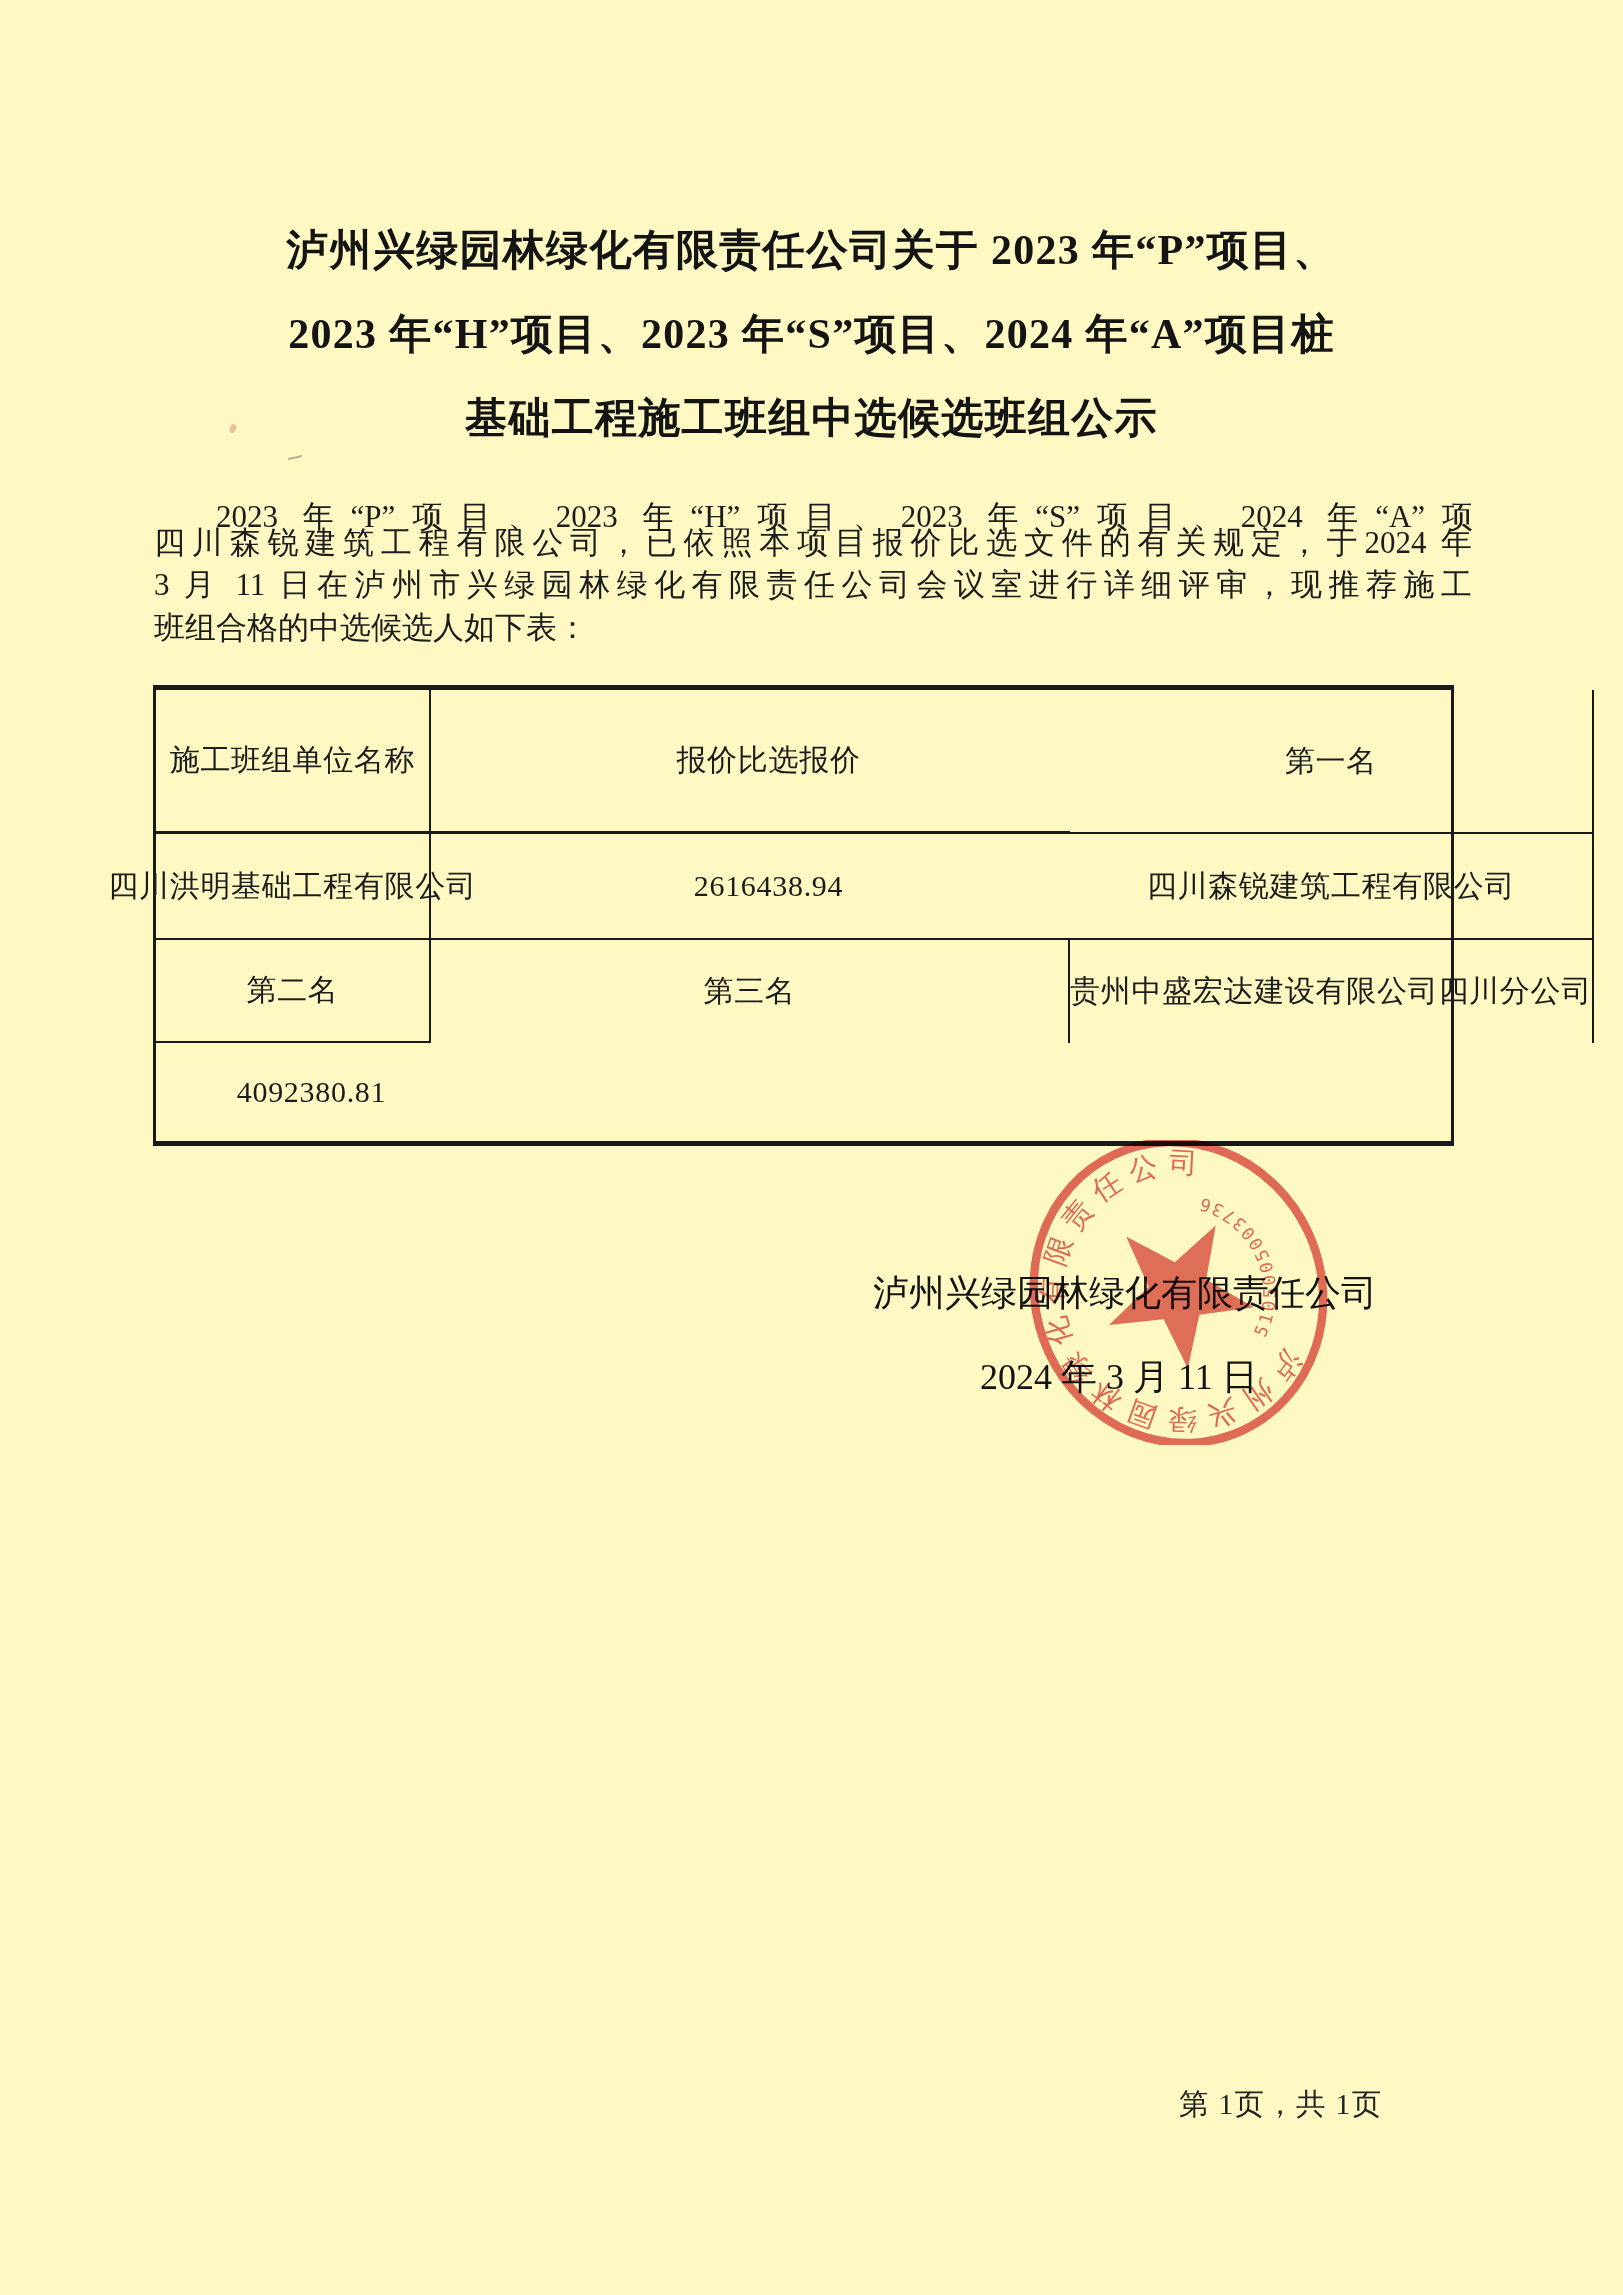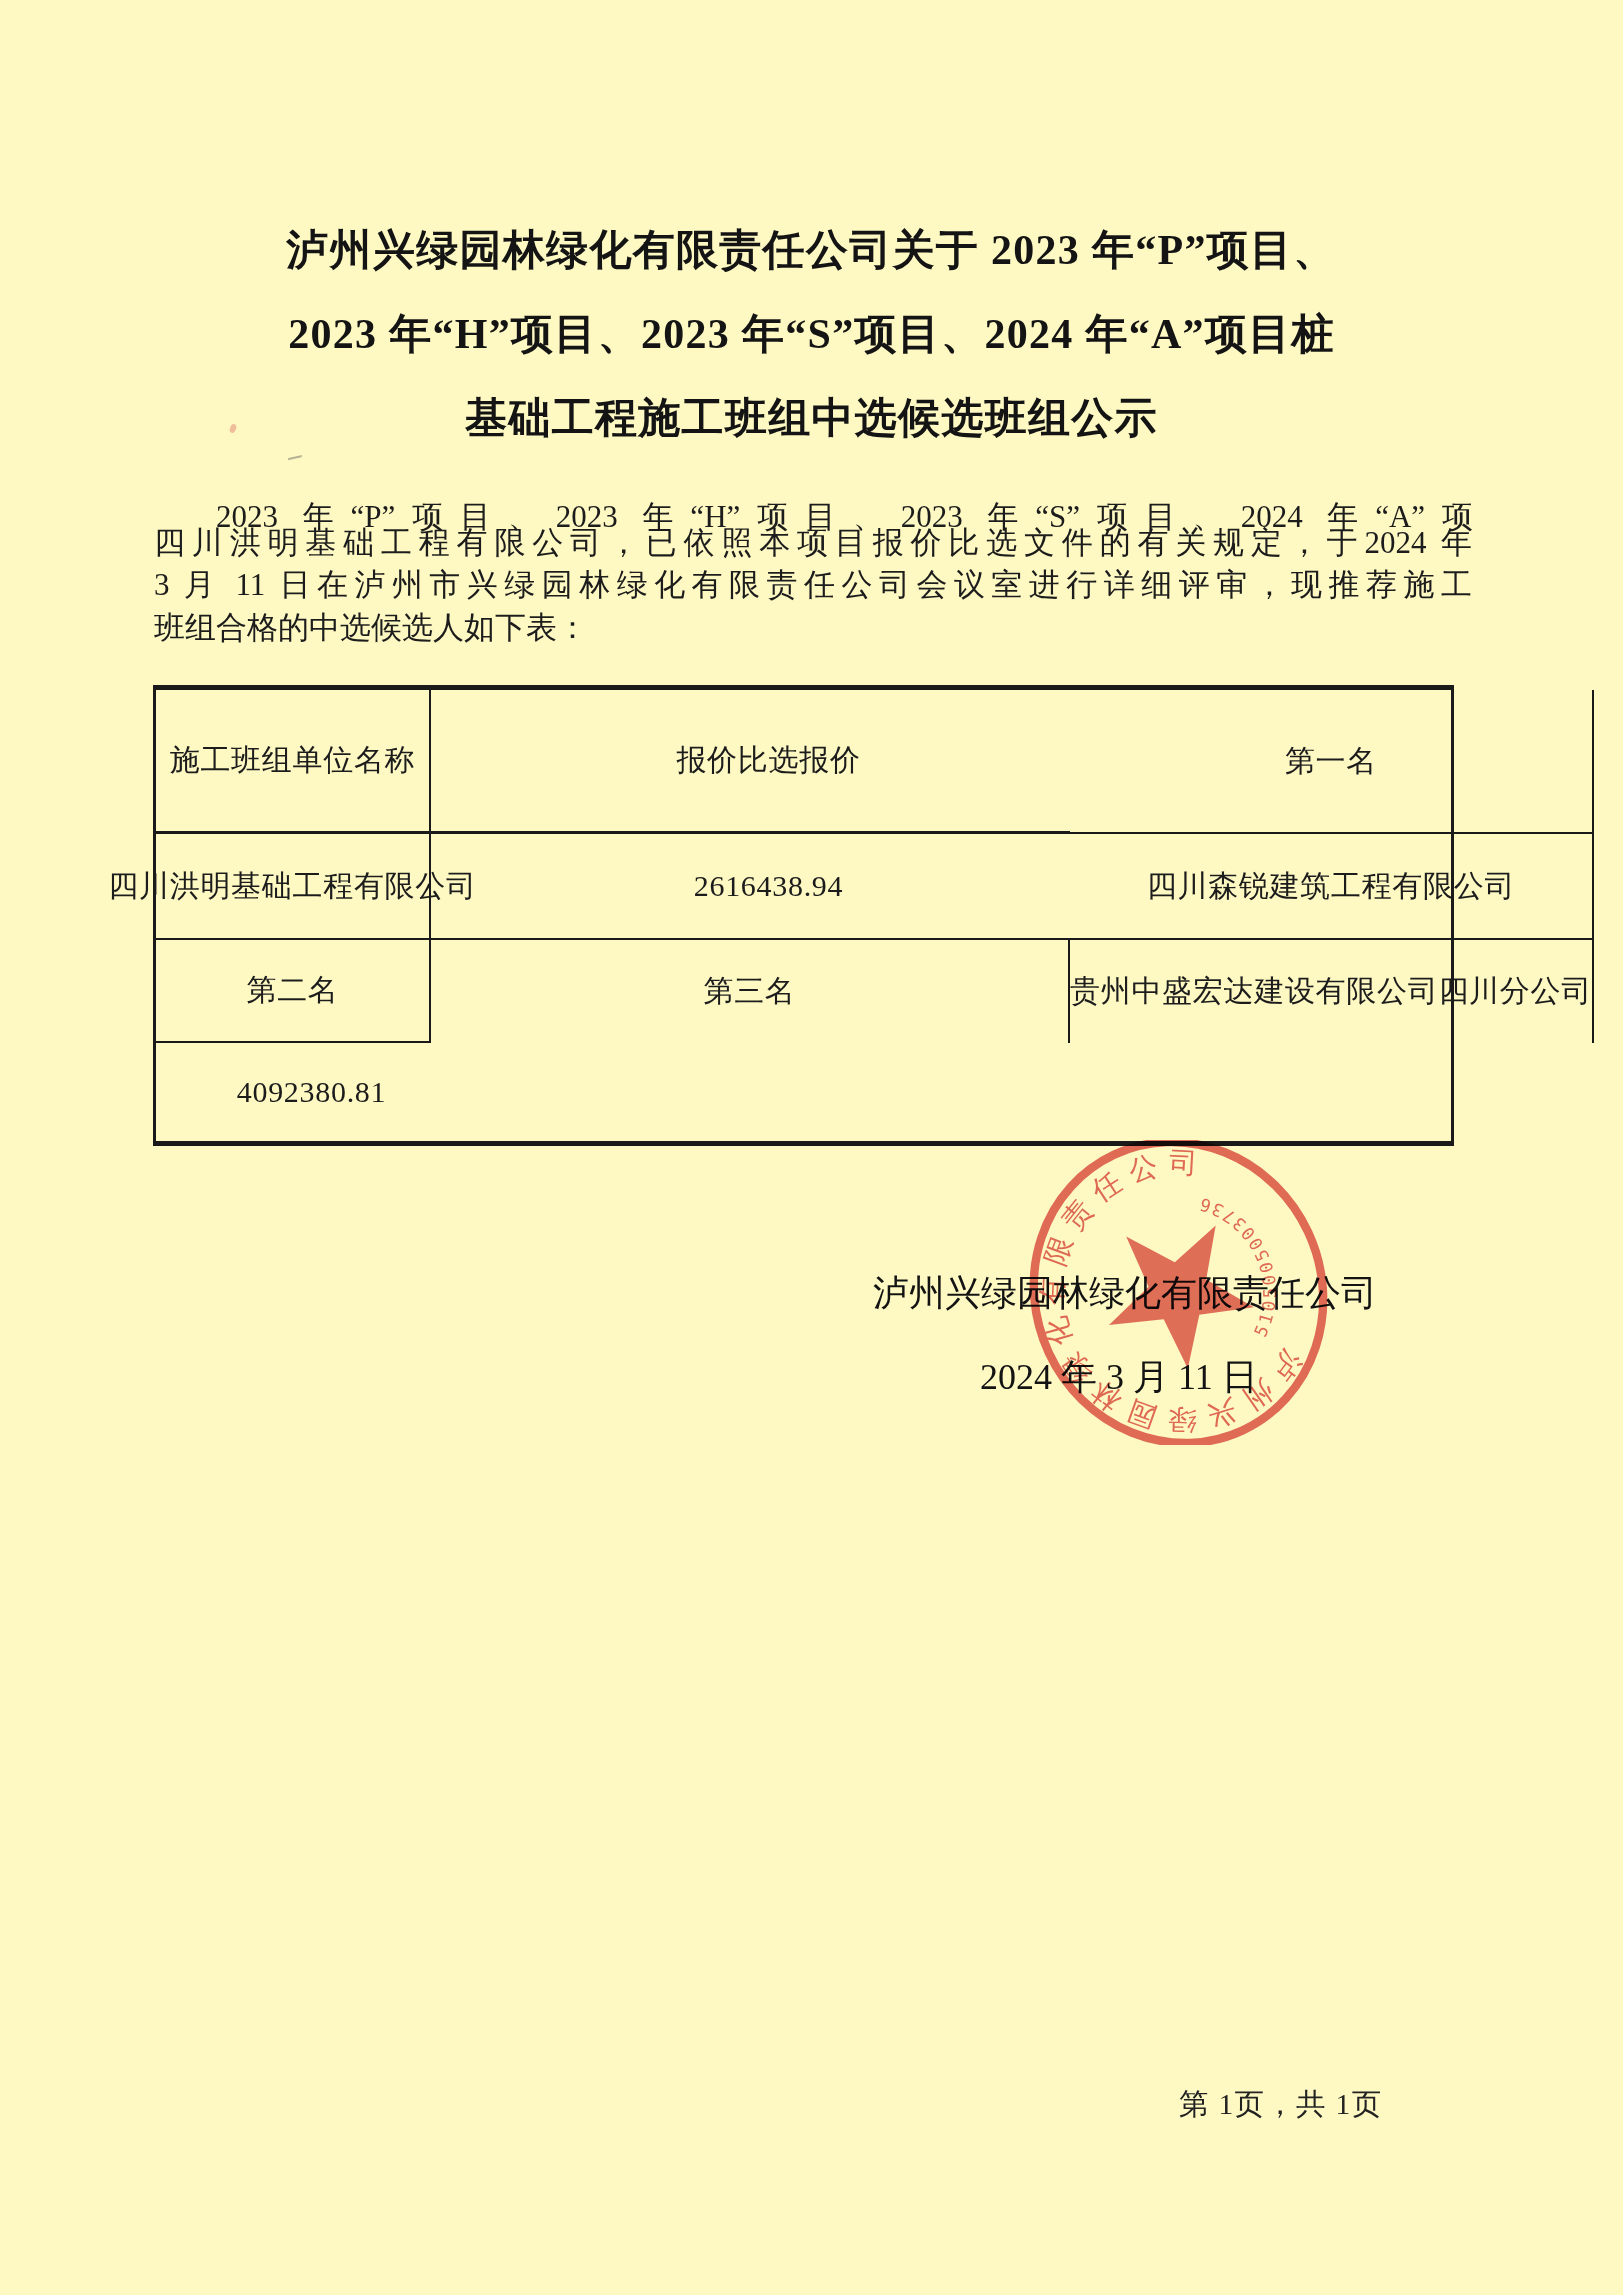--- a/index.html
+++ b/index.html
@@ -91,21 +91,21 @@
   <div class="doc-title">
     <div class="tline">泸州兴绿园林绿化有限责任公司关于 2023 年“P”项目、</div>
     <div class="tline">2023 年“H”项目、2023 年“S”项目、2024 年“A”项目桩</div>
     <div class="tline">基础工程施工班组中选候选班组公示</div>
   </div>
 
   <div class="artifact-gray"></div>
   <div class="artifact-red"></div>
 
   <div class="para-line first" style="top:500px">2023 年“P”项目、2023 年“H”项目、2023 年“S”项目、2024 年“A”项</div>
-  <div class="para-line" style="top:526px">四川洪明基础工程有限公司，已依照本项目报价比选文件的有关规定，于2024 年</div>
+  <div class="para-line" style="top:526px">四川森锐建筑工程有限公司，已依照本项目报价比选文件的有关规定，于2024 年</div>
   <div class="para-line" style="top:568px">3 月 11 日在泸州市兴绿园林绿化有限责任公司会议室进行详细评审，现推荐施工</div>
   <div class="para-line last" style="top:611px">班组合格的中选候选人如下表：</div>
 
   <div class="sel-table">
     <div class="cell hdr c2">施工班组单位名称</div>
     <div class="cell hdr c3">报价比选报价</div>
 
     <div class="cell c1">第一名</div>
     <div class="cell c2">四川洪明基础工程有限公司</div>
     <div class="cell c3">2616438.94</div>

